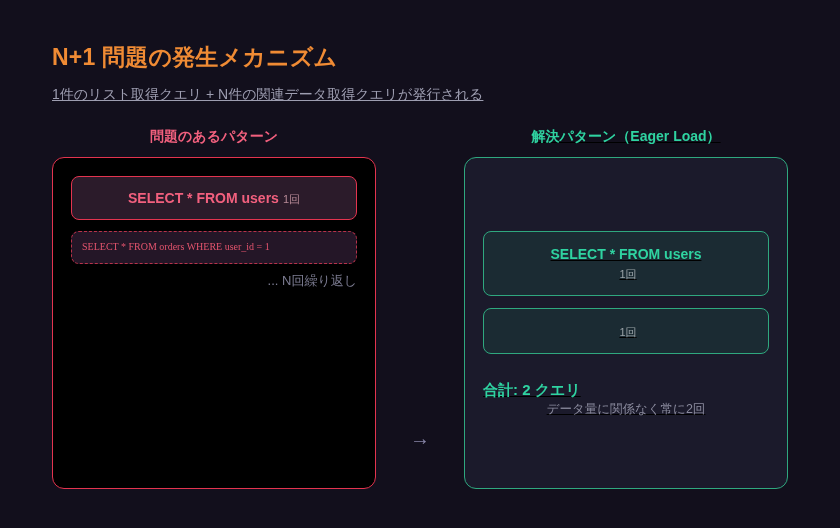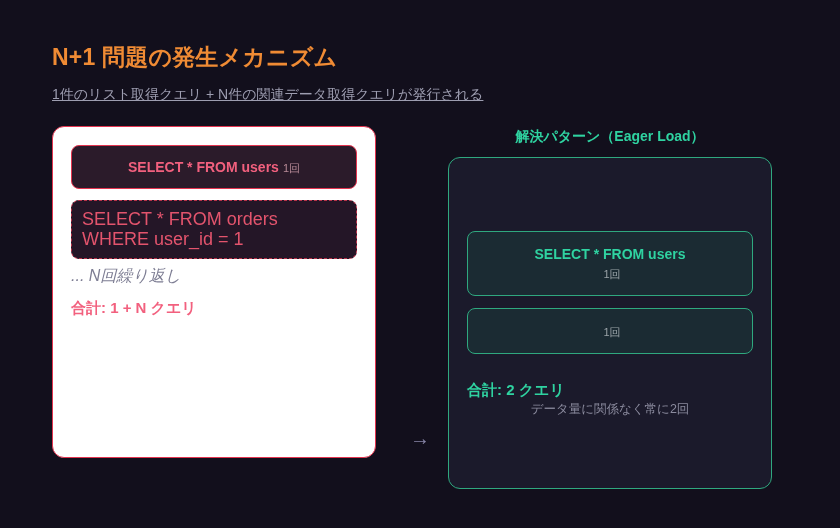--- a/index.html
+++ b/index.html
@@ -54,21 +54,21 @@
     top: 126px;
     width: 840px;
     height: 380px;
   }
 
   .col {
     position: absolute;
     top: 0;
   }
   .col-left  { left: 52px;  width: 324px; }
-  .col-right { left: 448px; width: 324px; }
+  .col-right { left: 464px; width: 324px; text-decoration: underline; }
 
   .col-head {
     text-align: center;
     font-size: 14px;
     font-weight: bold;
     line-height: 20px;
     height: 20px;
     margin-bottom: 11px;
   }
   .col-head.bad  { color: #f2607e; }
@@ -76,21 +76,21 @@
 
   .panel {
     box-sizing: border-box;
     border-radius: 12px;
     padding: 18px 18px 16px 18px;
     height: 332px;
     position: relative;
   }
   .panel.bad {
     border: 1.5px solid #e3344f;
-    background: #ffffff;
+    background: #000000;
   }
   .panel.good {
     border: 1.5px solid #2fa87f;
     background: #1b1a2b;
     display: flex;
     flex-direction: column;
     justify-content: center;
   }
 
   
@@ -116,35 +116,34 @@
   }
 
   
   .qbox.dashed {
     border: 1.4px dashed #b8324a;
     background: #241627;
     padding: 8px 10px 9px 10px;
     text-align: left;
   }
   .qbox.dashed .sql {
-    font-family: Liberation Sans, sans-serif;
-    font-size: 18px;
+    font-family: Liberation Serif, serif;
+    font-size: 10px;
     color: #e3546d;
-    line-height: 20px;
+    line-height: 14px;
     word-break: break-word;
     display: block;
   }
 
   .repeat-note {
-    text-align: left;
+    text-align: right;
     color: #7d7d93;
-    font-size: 16px;
+    font-size: 13px;
     line-height: 16px;
     margin: 3px 0 7px 0;
-    font-style: italic;
   }
 
   .total {
     text-align: left;
     font-weight: bold;
     font-size: 15px;
     margin-top: 14px;
     line-height: 20px;
   }
   .total.bad  { color: #f2607e; }
@@ -201,37 +200,37 @@
 <div class="page">
 
   <div class="header">
     <h1 class="title">N+1 問題の発生メカニズム</h1>
     <p class="subtitle">1件のリスト取得クエリ + N件の関連データ取得クエリが発行される</p>
   </div>
 
   <div class="columns">
 
     <div class="col col-left">
+      <div class="col-head bad">問題のあるパターン</div>
 
       <div class="panel bad">
 
         <div class="qbox primary-bad">
           <span class="sql">SELECT * FROM users</span><span class="count bad">1回</span>
         </div>
 
         <div class="qbox dashed">
           <span class="sql">SELECT * FROM orders WHERE user_id = 1</span>
         </div>
 
 
 
         <div class="repeat-note">... N回繰り返し</div>
 
 
-        <div class="total bad">合計: 1 + N クエリ</div>
       </div>
     </div>
 
     <div class="col col-right">
       <div class="col-head good">解決パターン（Eager Load）</div>
 
       <div class="panel good">
 
         <div class="qbox primary-good">
           <span class="sql">SELECT * FROM users</span><span class="count">1回</span>

